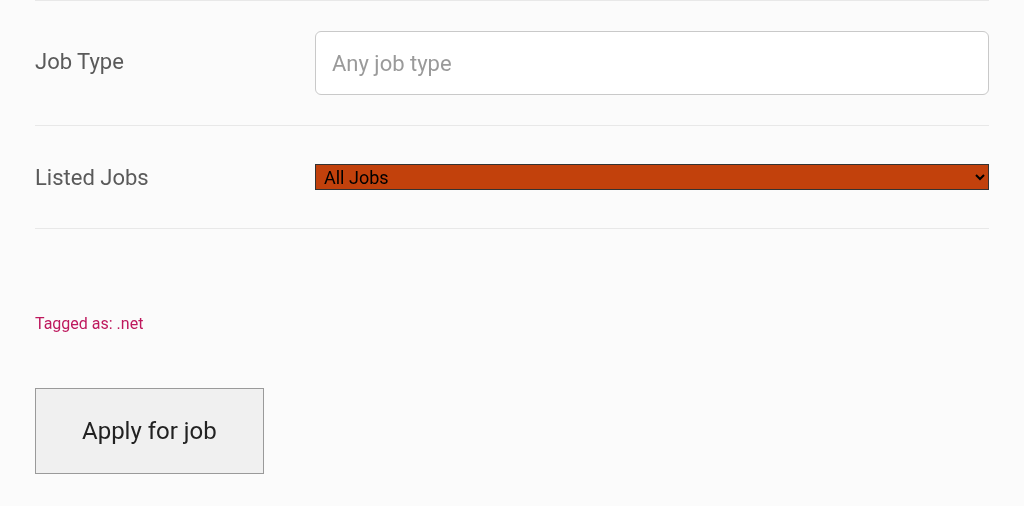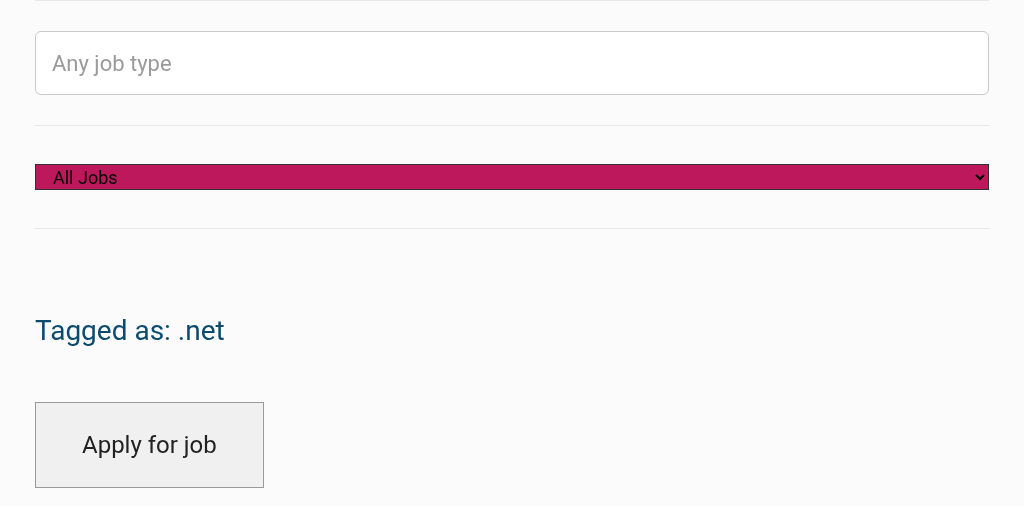--- a/index.html
+++ b/index.html
@@ -60,69 +60,71 @@
     .form-label-select {
       flex: 0 0 280px;
       font-size: 22px;
       color: #5a5a5a;
       font-weight: 400;
     }
     .select-input {
       flex: 1;
       height: 26px;
       border: 1px solid #333;
-      background: #be185d;
+      background: #c2410c;
       font-size: 18px;
-      padding: 0 13px;
+      padding: 0 4px;
       font-family: inherit;
     }
     .section-after {
       padding-top: 40px;
     }
     .small-button {
       display: inline-block;
       border: 1px solid #8a8a8a;
       background: #eee;
       padding: 4px 10px;
       font-size: 18px;
       font-family: inherit;
       cursor: pointer;
     }
     .tagged-text {
       margin-top: 45px;
-      font-size: 28px;
-      color: #0c4a6e;
+      font-size: 16px;
+      color: #be185d;
     }
     .apply-button {
       margin-top: 55px;
       display: inline-block;
       border: 1px solid #9a9a9a;
       background: #f0f0f0;
       padding: 28px 46px;
       font-size: 24px;
       color: #222;
       font-family: inherit;
       cursor: pointer;
     }
   </style>
 </head>
 <body>
 
 <div class="container">
   <div class="divider"></div>
 
   <div class="form-row">
+    <label class="form-label">Job Type</label>
     <div class="form-control-wrap">
       <input type="text" class="text-input" placeholder="Any job type" style="">
     </div>
   </div>
 
   <div class="divider"></div>
 
   <div class="form-row-select">
+    <label class="form-label-select">Listed Jobs</label>
     <select class="select-input">
       <option>All Jobs</option>
     </select>
   </div>
 
   <div class="divider"></div>
 
   <div class="section-after">
 
     <div class="tagged-text">Tagged as: .net</div>

